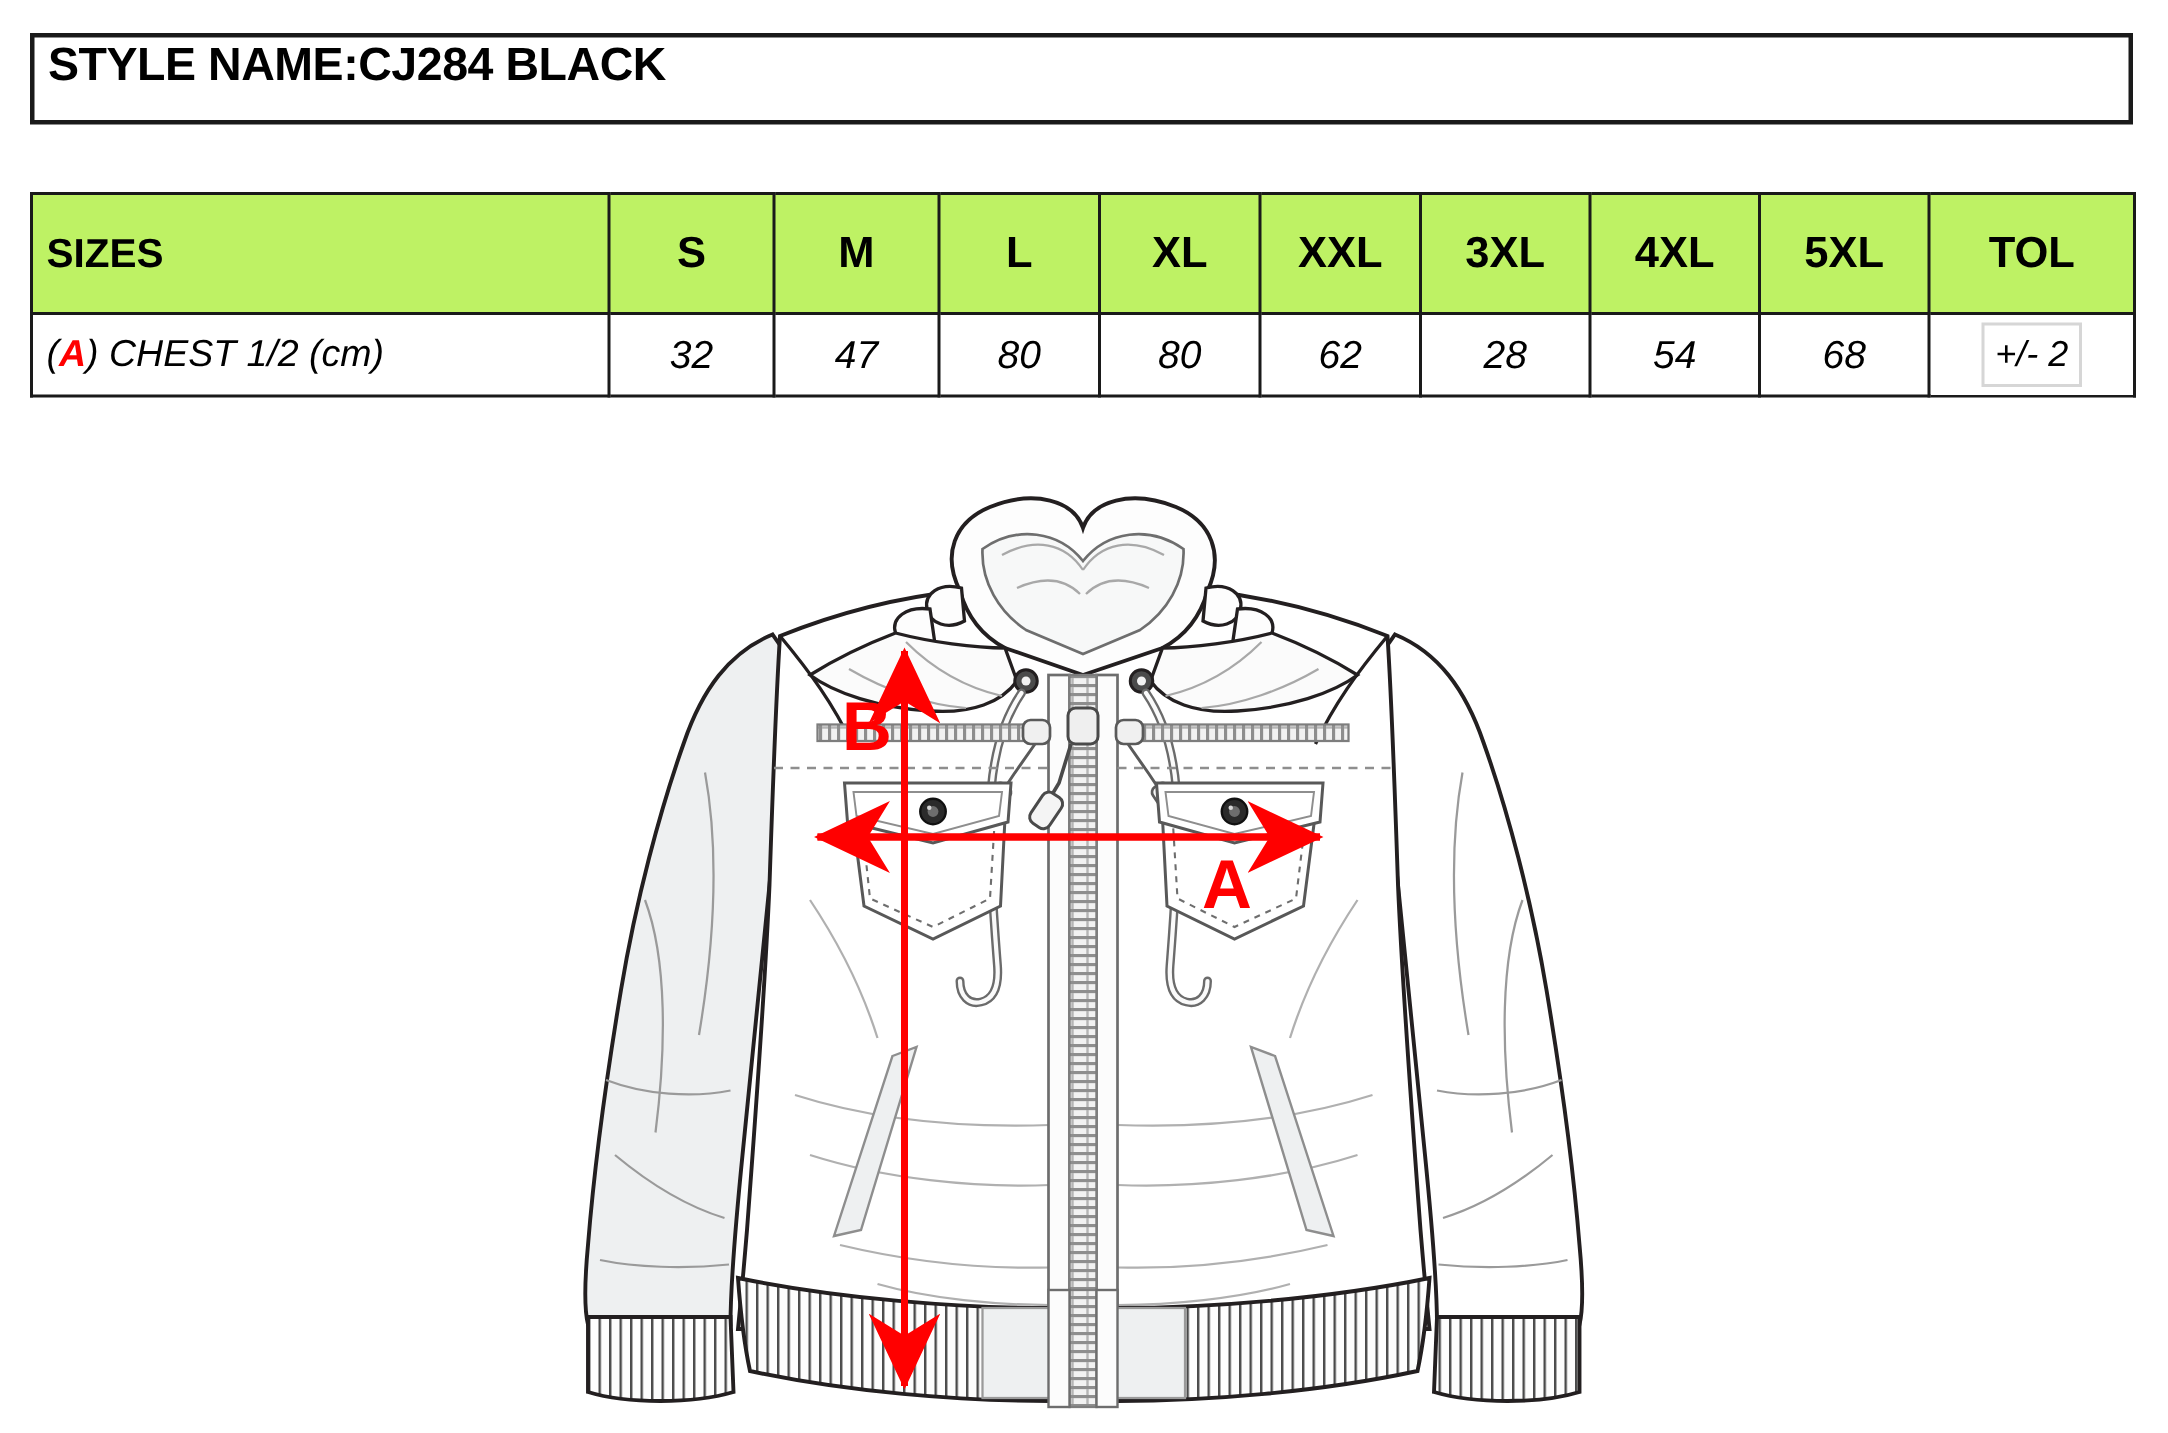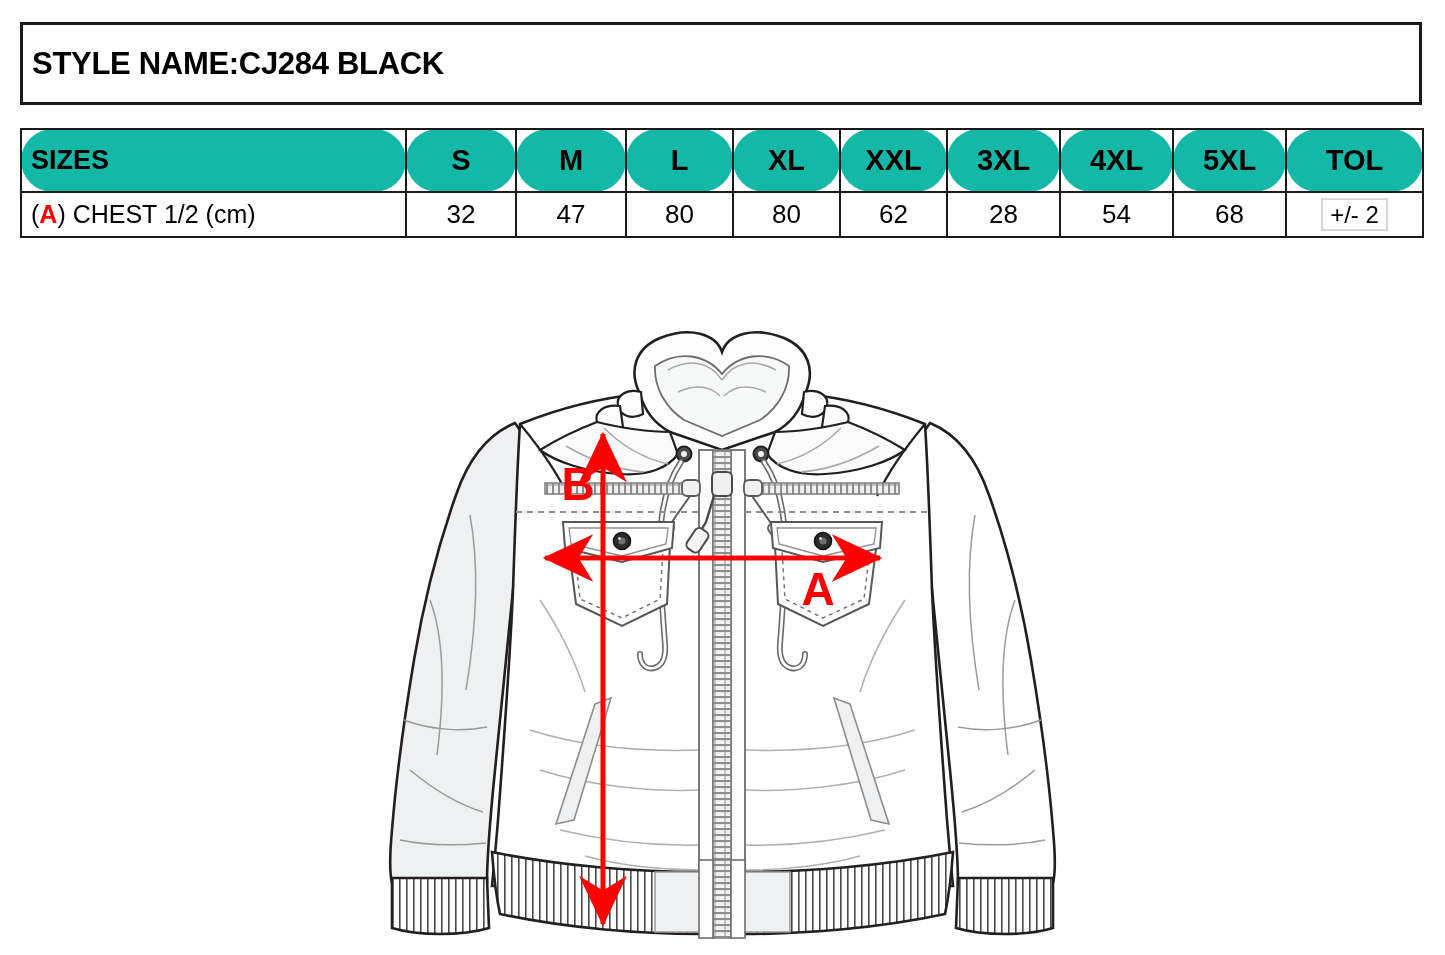--- a/index.html
+++ b/index.html
@@ -16,25 +16,24 @@
     font-family: "Liberation Sans", sans-serif;
     color: #000000;
   }
 
   
   .title-box {
     position: absolute;
     left: 20px;
     top: 22px;
     width: 1402px;
-    height: 83px;
+    height: 61px;
     border: 3px solid #1a1a1a;
     box-sizing: border-box;
     display: flex;
-    align-items: center;
   }
   .title-text {
     font-size: 31px;
     font-weight: bold;
     letter-spacing: -0.3px;
     padding-left: 9px;
     white-space: nowrap;
   }
 
   
@@ -49,32 +48,31 @@
   .size-table td,
   .size-table th {
     border: 2px solid #1a1a1a;
     box-sizing: border-box;
     padding: 0;
     text-align: center;
     vertical-align: middle;
     font-weight: normal;
   }
   .size-table thead th {
-    background: #14b8a6;
-    height: 63px;
+    background: #bef264;
+    height: 80px;
     font-size: 29px;
     font-weight: bold;
-    border-radius: 32px;
   }
   .size-table thead th.sizes-head {
     text-align: left;
     padding-left: 9px;
     font-size: 27px;
   }
-  .size-table tbody tr.row-a td { height: 45px; }
+  .size-table tbody tr.row-a td { height: 55px; font-style: italic; }
   .size-table tbody tr.row-b td { height: 50px; }
   .size-table tbody td {
     font-size: 26px;
     background: #ffffff;
   }
   .size-table tbody td.label-cell {
     text-align: left;
     padding-left: 9px;
     font-size: 25px;
     white-space: nowrap;

